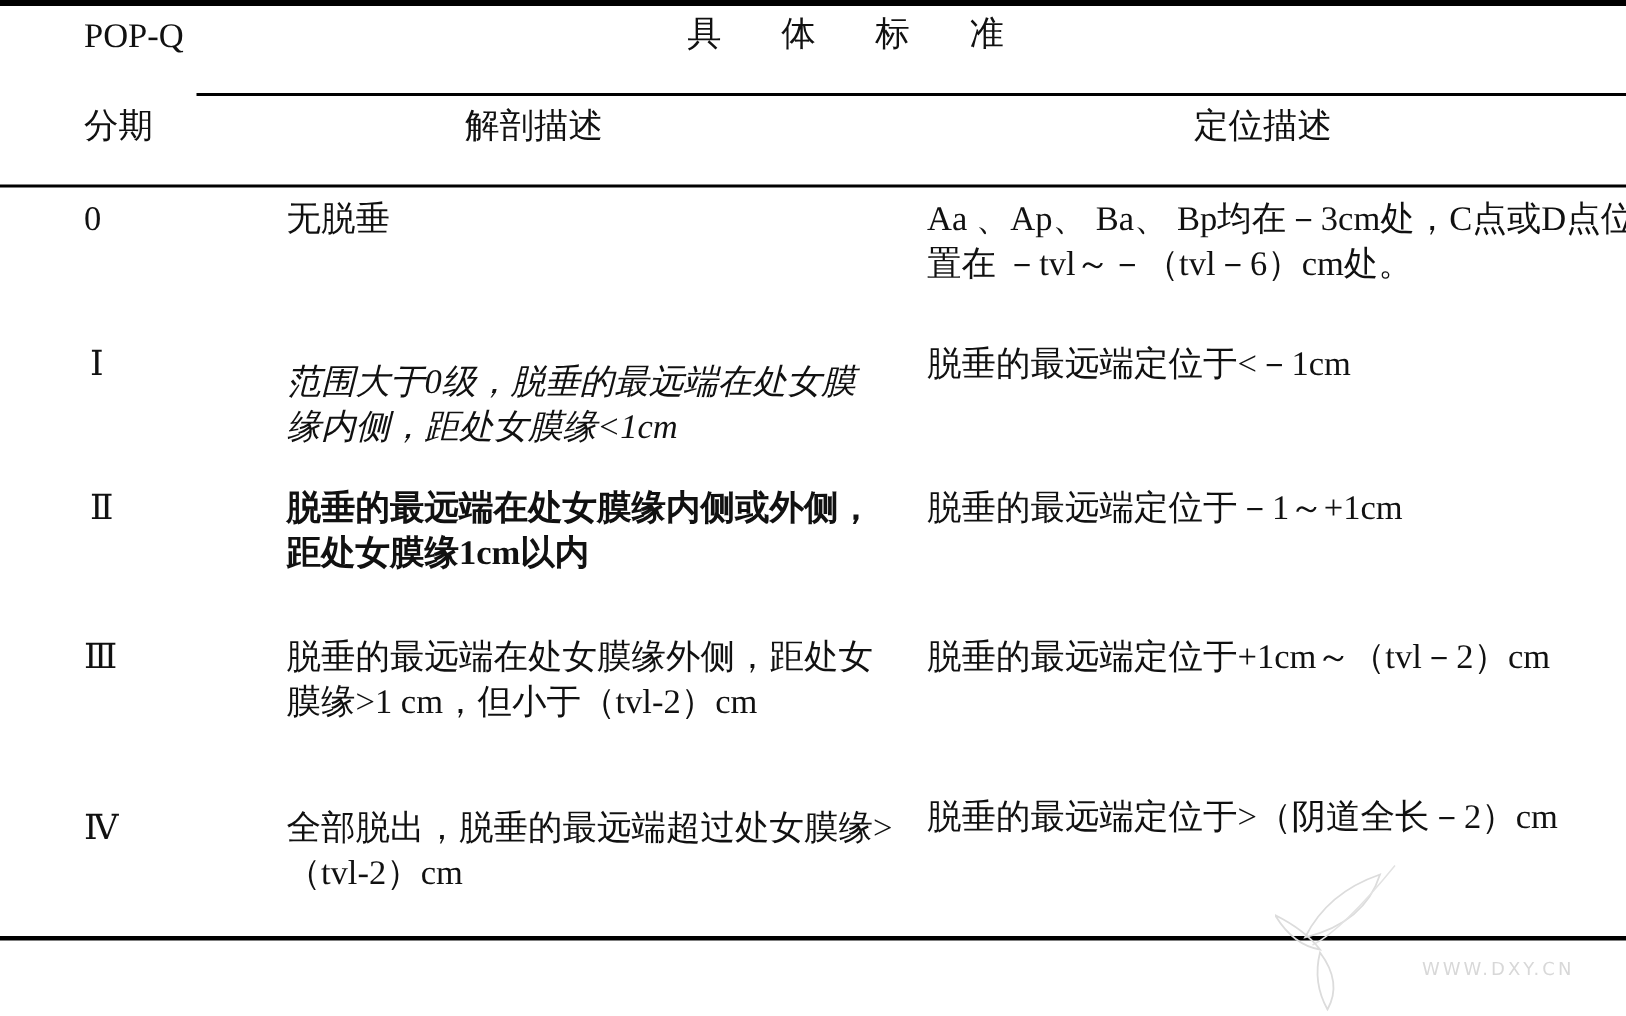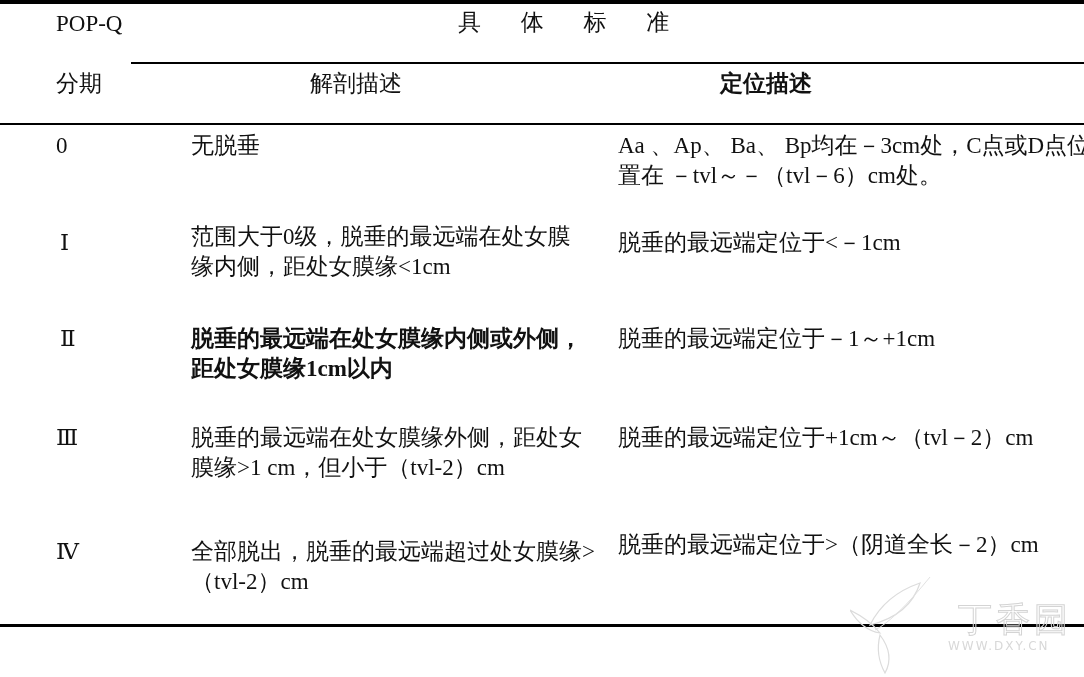--- a/index.html
+++ b/index.html
@@ -40,31 +40,31 @@
 <div class="txt col1" style="top:69px;">分期</div>
 
 <div class="txt spread" style="left:397px;top:8px;">
   <span>具</span>
   <span>体</span>
   <span>标</span>
   <span>准</span>
 </div>
 
 <div class="txt" style="left:266px;top:69px;text-align:center;">解剖描述</div>
-<div class="txt" style="left:676px;top:69px;font-weight:bold;">定位描述</div>
+<div class="txt" style="left:752px;top:69px;">定位描述</div>
 
 <div>
   <div class="txt col1" style="top:131px;">0</div>
   <div class="txt col2 wrap" style="top:131px;">无脱垂</div>
   <div class="txt col3 wrap" style="top:131px;width:495px;">Aa 、Ap、 Ba、 Bp均在－3cm处，C点或D点位置在 －tvl～－（tvl－6）cm处。</div>
 </div>
 
 <div>
   <div class="txt col1" style="top:228px;left:16px;">Ⅰ</div>
-  <div class="txt col2 wrap" style="top:222px;width:395px;">范围大于0级，脱垂的最远端在处女膜缘内侧，距处女膜缘&lt;1cm</div>
+  <div class="txt col2 wrap" style="top:240px;width:395px;font-style:italic;">范围大于0级，脱垂的最远端在处女膜缘内侧，距处女膜缘&lt;1cm</div>
   <div class="txt col3 wrap" style="top:228px;">脱垂的最远端定位于&lt;－1cm</div>
 </div>
 
 <div>
   <div class="txt col1" style="top:324px;left:16px;">Ⅱ</div>
   <div class="txt col2 wrap" style="top:324px;font-weight:bold;">脱垂的最远端在处女膜缘内侧或外侧，距处女膜缘1cm以内</div>
   <div class="txt col3 wrap" style="top:324px;">脱垂的最远端定位于－1～+1cm</div>
 </div>
 
 <div>
@@ -79,15 +79,14 @@
   <div class="txt col3 wrap" style="top:530px;">脱垂的最远端定位于&gt;（阴道全长－2）cm</div>
 </div>
 
 <div class="watermark">
   <svg width="110" height="100" viewBox="0 0 110 100" style="position:absolute;left:10px;top:0;">
     <path d="M20 50 Q35 20 70 8 Q60 40 20 50 Z" fill="none" stroke="#dcdcdc" stroke-width="1.2"></path>
     <path d="M25 55 Q45 45 80 2" fill="none" stroke="#e2e2e2" stroke-width="1"></path>
     <path d="M0 35 Q20 45 30 58 Q12 55 0 35 Z" fill="none" stroke="#dcdcdc" stroke-width="1.2"></path>
     <path d="M30 60 Q45 80 35 98 Q25 80 30 60 Z" fill="none" stroke="#dcdcdc" stroke-width="1.2"></path>
   </svg>
-  <div class="wm-cn">丁香园</div>
   <div class="wm-text">WWW.DXY.CN</div>
 </div>
 
 </body></html>

